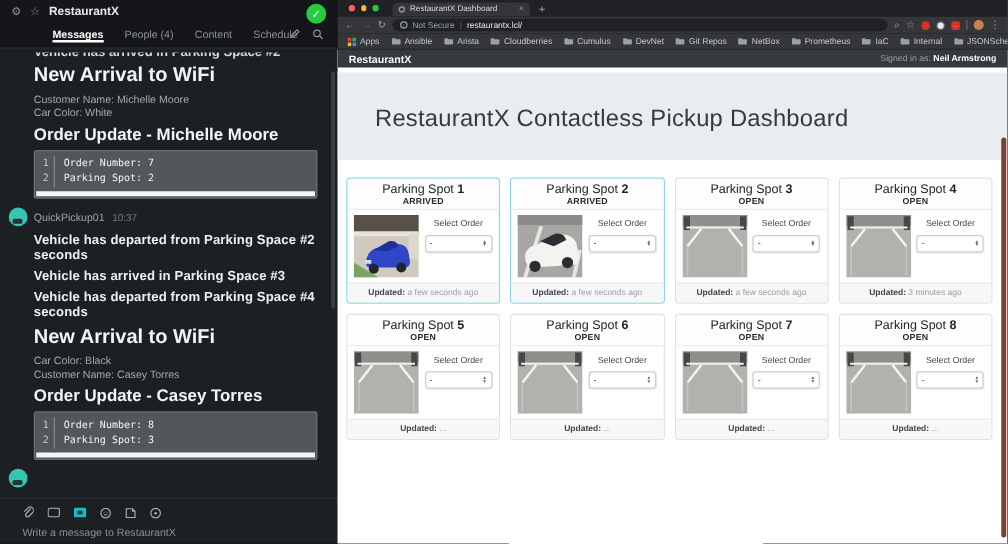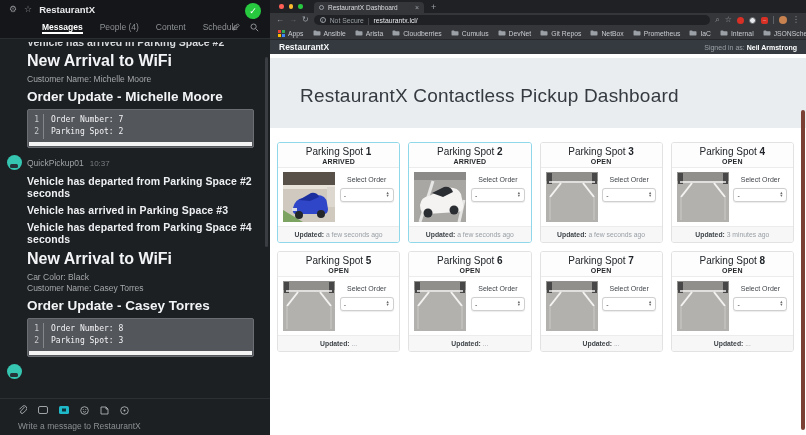--- a/index.html
+++ b/index.html
@@ -133,20 +133,21 @@
         </span>
       </div>
     </div>
     <div class="chat-feed" id="chat-feed">
       <div class="feed-scroll"></div>
     <div class="msg-clipped">
           <div>Vehicle has arrived in Parking Space #2</div>
         </div>
         <div class="msg-heading">New Arrival to WiFi</div>
         <div class="msg-meta">Customer Name: Michelle Moore</div>
+        <div class="msg-meta">Car Color: White</div>
         <div class="msg-heading2">Order Update - Michelle Moore</div>
         <div class="code-block">
           <div class="code-line">
             <span class="code-ln">1</span>
             <span>Order Number: 7</span>
           </div>
           <div class="code-line">
             <span class="code-ln">2</span>
             <span>Parking Spot: 2</span>
           </div>

